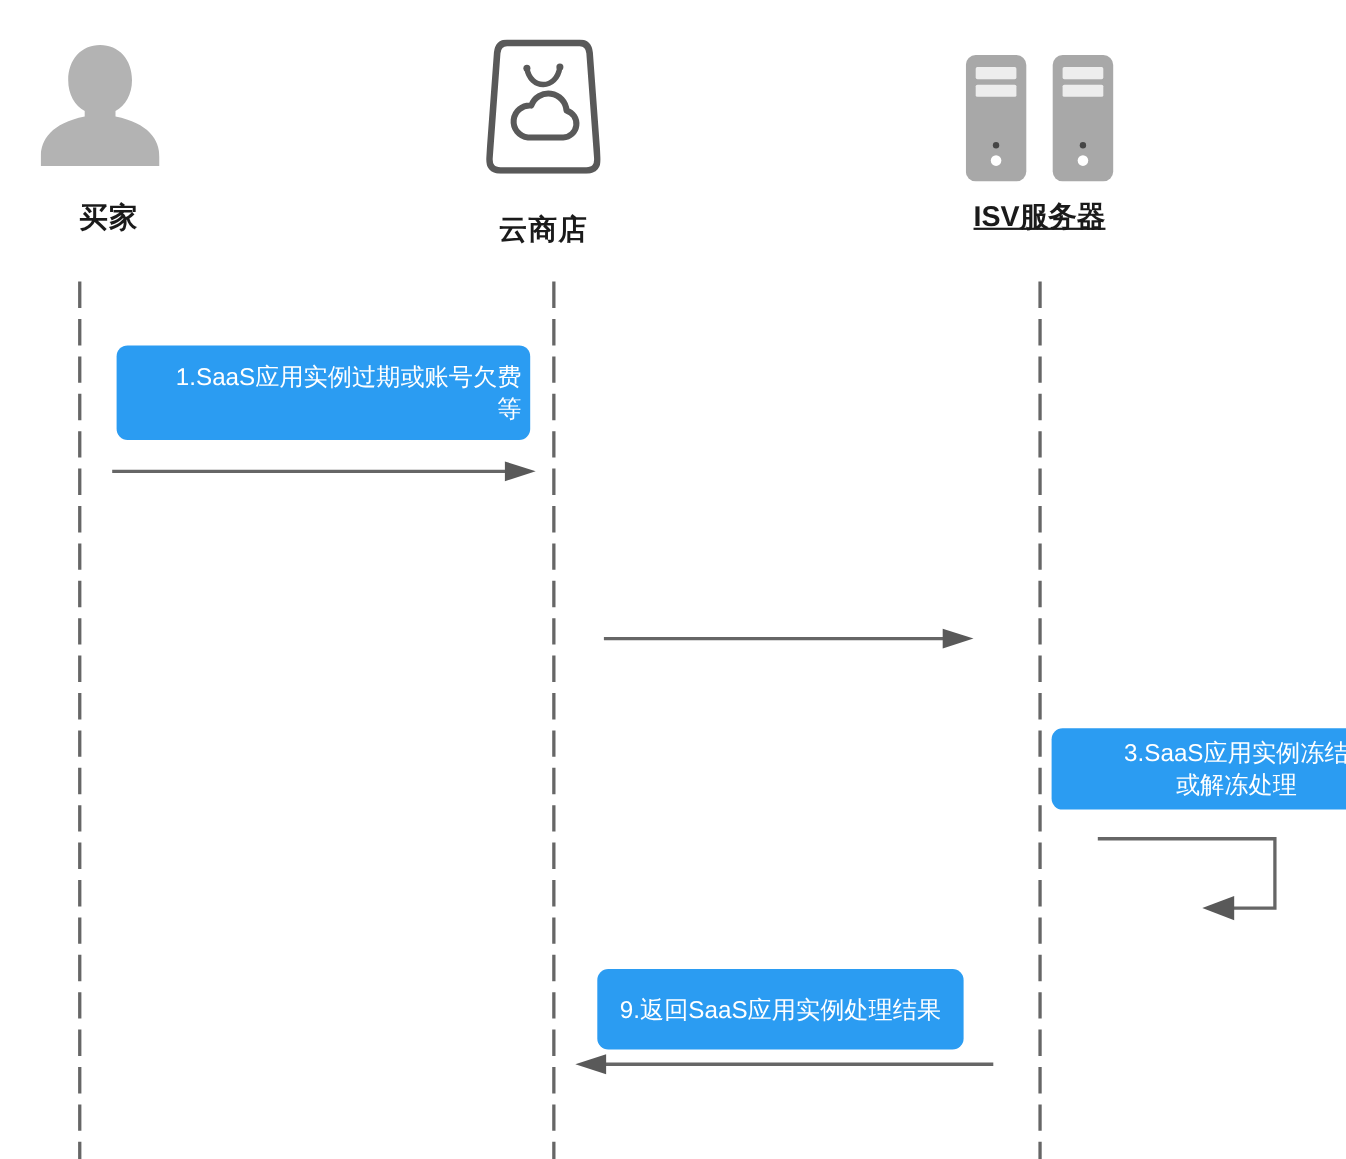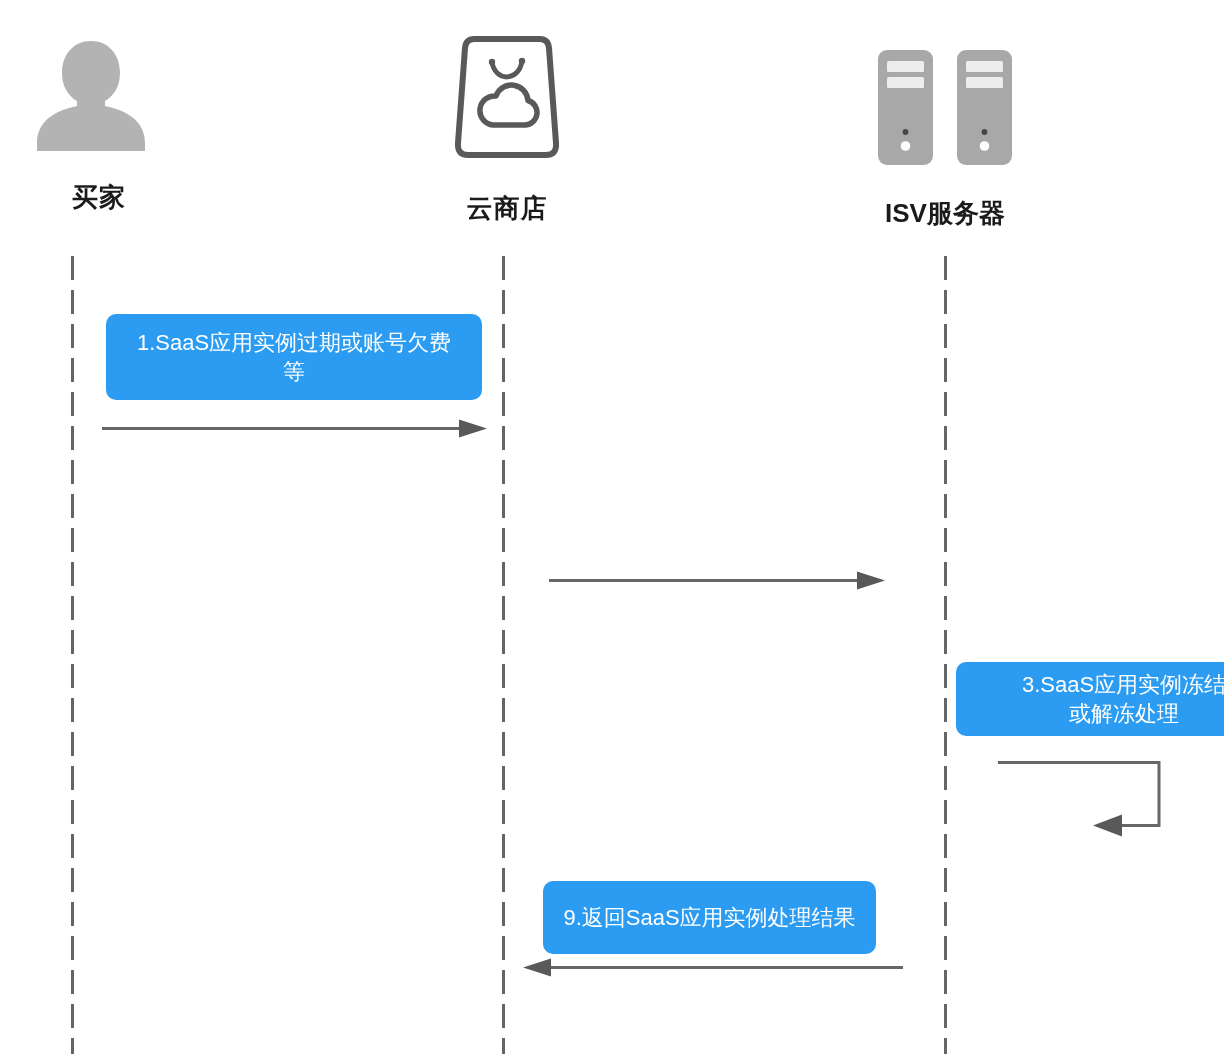--- a/index.html
+++ b/index.html
@@ -79,21 +79,21 @@
 
   <div class="actor" style="left:37px; top:35px;">
     <svg class="actor-icon" width="108" height="116" viewBox="0 0 108 116">
       <path fill="#b3b3b3" d="M54,6 C71,6 83,19 83,38 C83,51 77,61 68,66 L68,71
                C98,77 108,92 108,108 L108,116 L0,116 L0,108
                C0,92 10,77 40,71 L40,66 C31,61 25,51 25,38 C25,19 37,6 54,6 Z"></path>
     </svg>
     <div class="actor-label" style="left:-37px; top:145px; width:182px;padding-left:16px;">买家</div>
   </div>
 
-  <div class="actor" style="left:455px; top:36px;">
+  <div class="actor" style="left:442px; top:36px;">
     <svg class="actor-icon" width="104" height="122" viewBox="0 0 104 122">
       <path d="M19,3 L85,3 Q93,3 94,12 L101,107 Q102,119 91,119 L13,119
                Q2,119 3,107 L10,12 Q11,3 19,3 Z" fill="none" stroke="#595959" stroke-width="6" stroke-linejoin="round"></path>
       <path d="M37,26 C40,46 64,46 67,25" fill="none" stroke="#595959" stroke-width="5" stroke-linecap="round"></path>
       <circle cx="37" cy="26" r="3.2" fill="#595959"></circle>
       <circle cx="67" cy="25" r="3.2" fill="#595959"></circle>
       <path d="M38,89 L70,89 A12.5,12.5 0 0 0 73,64.5 A16.5,16.5 0 0 0 41,60
                A12.5,12.5 0 0 0 38,89 Z" fill="none" stroke="#595959" stroke-width="5.5" stroke-linejoin="round"></path>
     </svg>
     <div class="actor-label" style="left:-39px; top:155px; width:182px;">云商店</div>
@@ -109,24 +109,24 @@
         <circle cx="27.5" cy="96" r="4.8" fill="#ffffff"></circle>
       </g>
       <g>
         <rect x="79" y="0" width="55" height="115" rx="9" fill="#a8a8a8"></rect>
         <rect x="88" y="11" width="37" height="11" rx="1.5" fill="#ededed"></rect>
         <rect x="88" y="27" width="37" height="11" rx="1.5" fill="#ededed"></rect>
         <circle cx="106.5" cy="82" r="2.9" fill="#464646"></circle>
         <circle cx="106.5" cy="96" r="4.8" fill="#ffffff"></circle>
       </g>
     </svg>
-    <div class="actor-label" style="left:-33px; top:146px; width:200px; letter-spacing:0;">ISV服务器</div>
+    <div class="actor-label" style="left:-33px; top:129px; width:200px; letter-spacing:0;text-decoration:underline;">ISV服务器</div>
   </div>
 
-  <div class="msg-box" style="left:106px; top:314px; width:376px; height:86px;">
+  <div class="msg-box" style="left:106px; top:314px; width:376px; height:86px;align-items:flex-end;">
     <div class="msg-line">1.SaaS应用实例过期或账号欠费</div>
     <div class="msg-line">等</div>
   </div>
 
 
   <div class="msg-box" style="left:956px; top:662px; width:297px; height:74px;padding-left:47px;">
     <div class="msg-line">3.SaaS应用实例冻结</div>
     <div class="msg-line">或解冻处理</div>
   </div>
 

